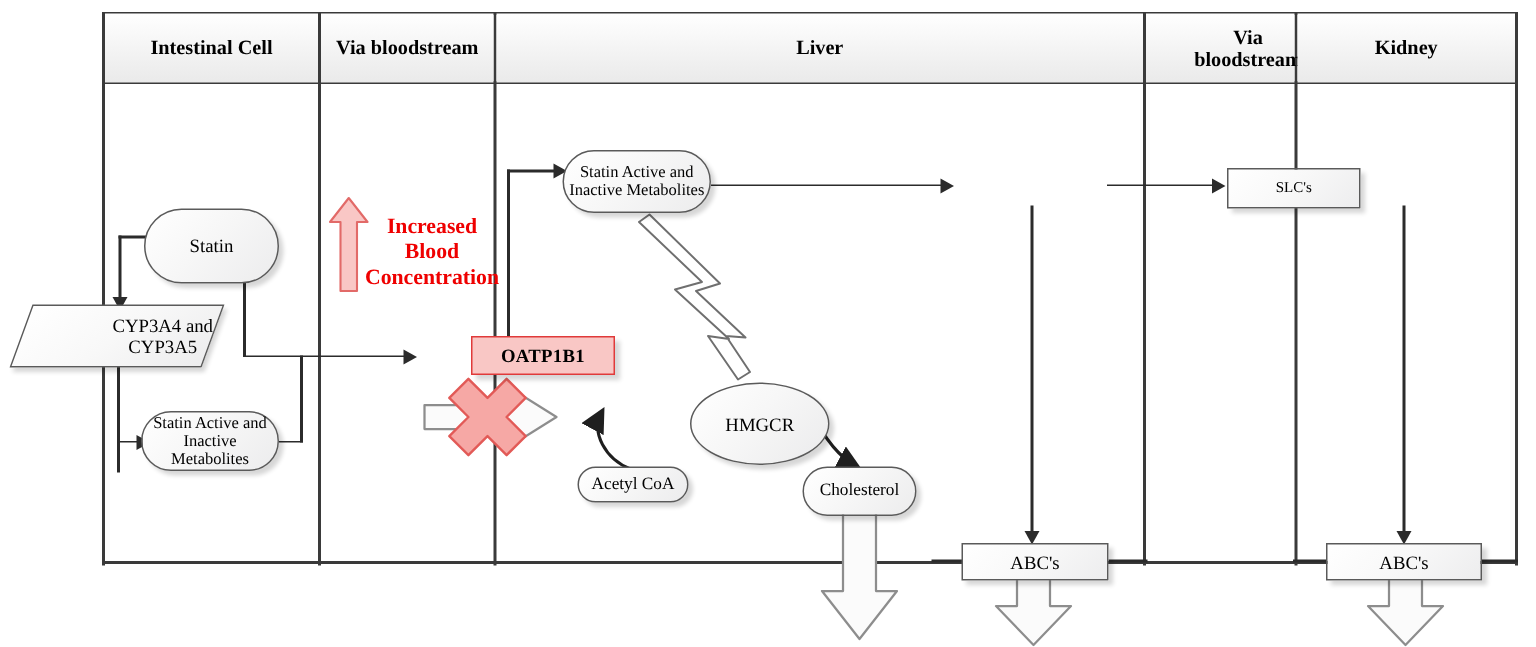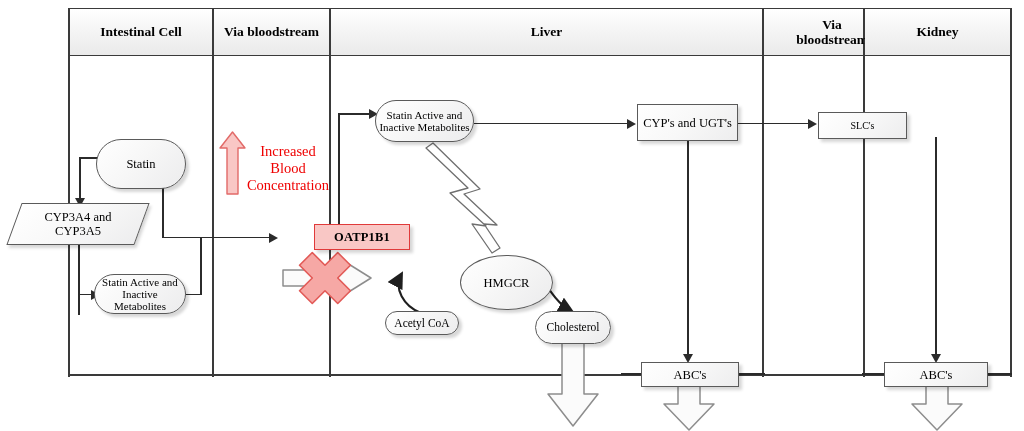--- a/index.html
+++ b/index.html
@@ -26,33 +26,33 @@
         background:linear-gradient(135deg,#ffffff 0%,#f7f7f7 45%,#ebebec 100%);text-align:center;}
   .pink{border:1.6px solid #e03a3a;background:#f9c7c5;font-weight:bold;
         letter-spacing:.2px;margin-left:33px;}
 
   
   .para{position:absolute;}
   .para .skew{position:absolute;inset:0;border:1px solid #5a5a5a;
         background:linear-gradient(135deg,#ffffff 0%,#f8f8f8 50%,#ededee 100%);
         transform:skewX(-20deg);box-shadow:3px 3px 3px rgba(0,0,0,.16);}
   .para .txt{position:absolute;inset:0;display:flex;align-items:center;
-        justify-content:center;text-align:center;line-height:1.12;}
+        justify-content:flex-end;text-align:center;line-height:1.12;}
 
   
   .ln{position:absolute;background:#2b2b2b;}
   .lnh{height:1.8px;}
   .lnv{width:1.8px;}
   .ah{position:absolute;width:0;height:0;}
   .ah-r{border-top:5px solid transparent;border-bottom:5px solid transparent;
         border-left:9px solid #2b2b2b;}
   .ah-d{border-left:5px solid transparent;border-right:5px solid transparent;
         border-top:9px solid #2b2b2b;}
 
-  .redtxt{position:absolute;color:#ef0000;font-weight:normal;font-size:14.5px;
+  .redtxt{position:absolute;color:#ef0000;font-weight:bold;font-size:14.5px;
           text-align:center;line-height:1.18;}
 
   svg{position:absolute;overflow:visible;}
 </style>
 </head>
 <body>
 
 <div id="stage">
 
   <div class="tbl-border" style="left:68px;top:8px;width:944px;height:2.4px;"></div>
@@ -183,23 +183,20 @@
     <span>OATP1B1</span>
   </div>
 
   <div class="node rrect shadowed" style="left:375px;top:100px;width:99px;height:42px;font-size:11px;">
     <span style="display:block;">
       <span>Statin Active and</span><br>
       <span>Inactive Metabolites</span>
     </span>
   </div>
 
-  <div class="node rect shadowed" style="left:637px;top:104px;width:101px;height:37px;font-size:12.5px;">
-    <span>CYP's and UGT's</span>
-  </div>
 
   <div class="node rect shadowed" style="left:818px;top:112px;width:89px;height:27px;font-size:10px;">
     <span>SLC's</span>
   </div>
 
   <div class="node ellipse shadowed" style="left:460px;top:255px;width:93px;height:55px;font-size:12.5px;">
     <span>HMGCR</span>
   </div>
 
   <div class="node rrect shadowed" style="left:385px;top:311px;width:74px;height:24px;font-size:11.5px;">

